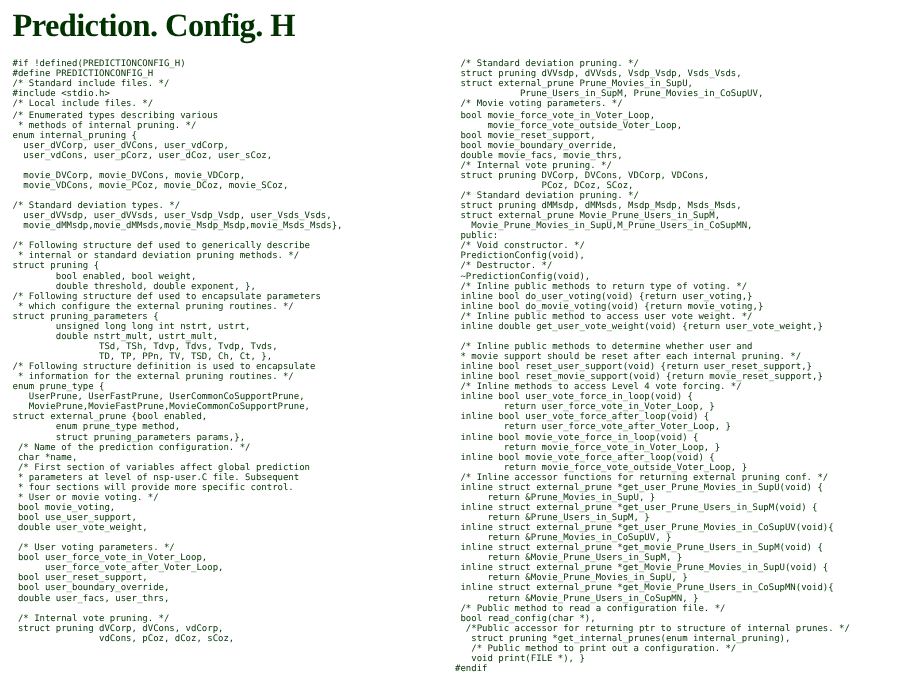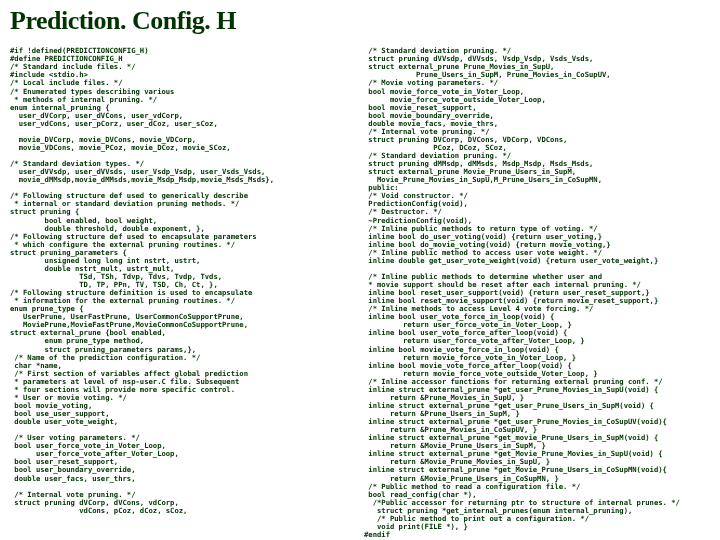--- a/index.html
+++ b/index.html
@@ -28,21 +28,21 @@
   .cols {
     display: flex;
     gap: 8px;
   }
   .col {
     flex: 1;
     color: #003300;
     font-size: 7.2px;
     line-height: 1.12;
     white-space: pre;
-    font-weight: bold;
+    font-weight: normal;
   }
 </style>
 </head>
 <body>
 
 <div class="slide">
   <h1 class="title">Prediction. Config. H</h1>
   <div class="cols">
     <pre class="col">#if !defined(PREDICTIONCONFIG_H)
 #define PREDICTIONCONFIG_H

